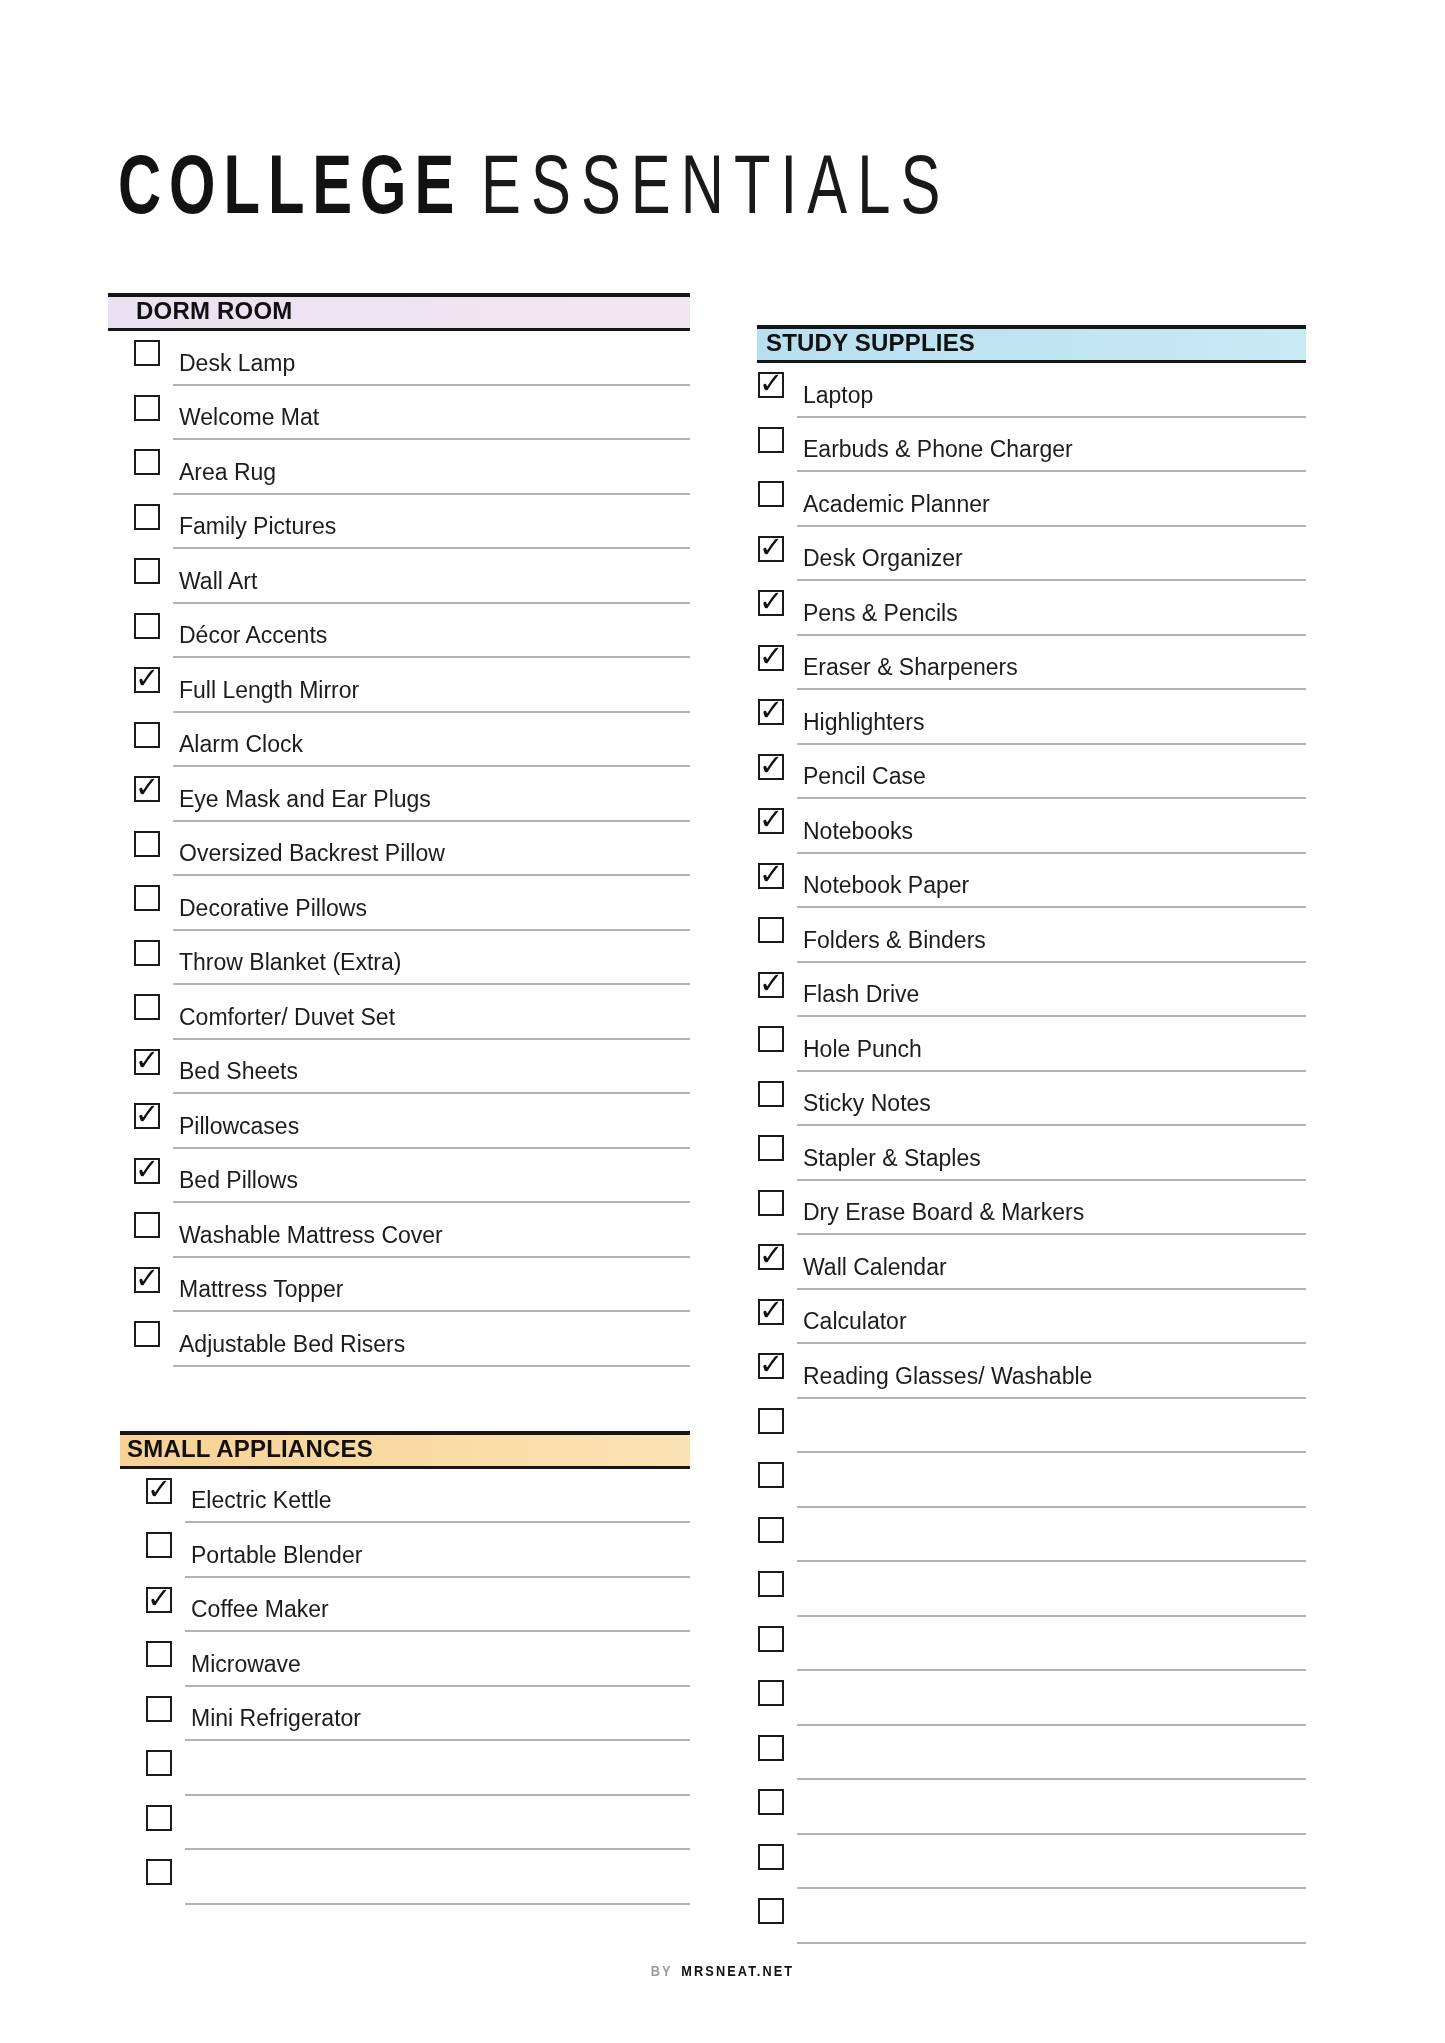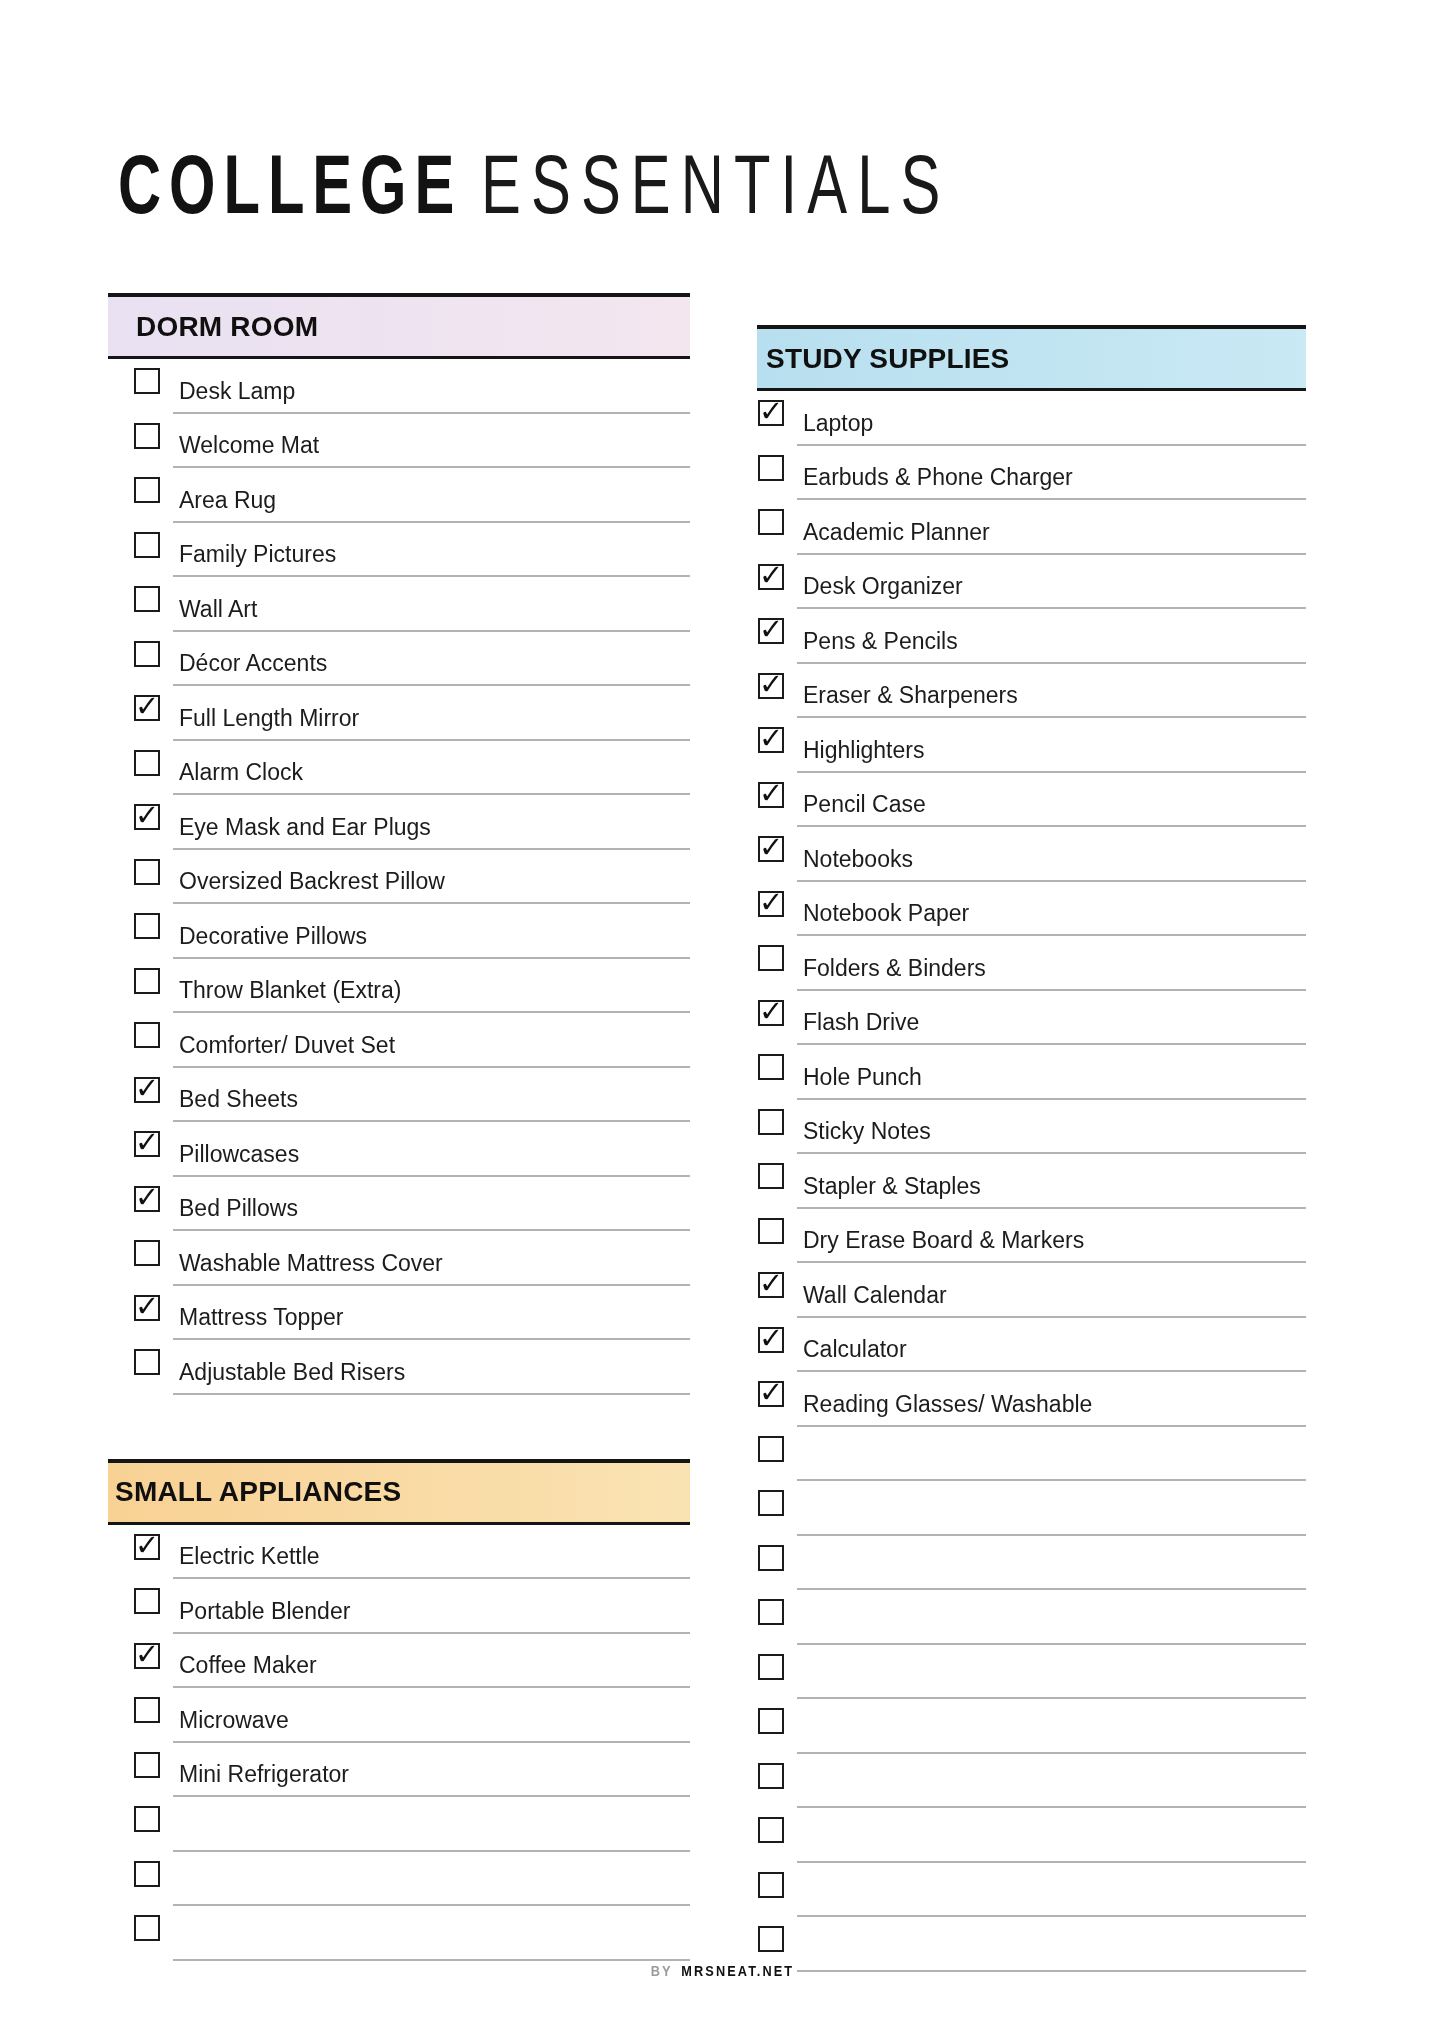--- a/index.html
+++ b/index.html
@@ -16,29 +16,29 @@
     transform:scaleX(0.72); transform-origin:left top;
     white-space:nowrap; line-height:1; color:#121212;
   }
   .doc-title .t-primary{ font-size:83px; font-weight:700; letter-spacing:11px; }
   .doc-title .t-secondary{ font-size:83px; font-weight:400; letter-spacing:14px; margin-left:26px; color:#191919; }
 
   
   .col{ position:absolute; top:293px; }
   .col-left{ left:108px;  width:582px; }
   .col-right{ left:757px; width:549px;margin-top:32px; }
-  .col-left .section + .section{ margin-top:64px; }
+  .col-left .section + .section{ margin-top:64px;margin-left:12px; }
 
   
   .sec-header{
-    height:66px; box-sizing:border-box;
+    height:38px; box-sizing:border-box;
     border-top:4px solid var(--header-border,#151515);
     border-bottom:3px solid var(--header-border,#151515);
-    display:flex; align-items:center;
-    font-size:28px; font-weight:700; color:#101010; letter-spacing:0.2px;
+    display:flex; 
+    font-size:24px; font-weight:700; color:#101010; letter-spacing:0.2px;
   }
   .sec-dorm-room .sec-title{ padding-left:28px; }
   .sec-small-appliances .sec-title{ padding-left:7px; }
   .sec-study-supplies .sec-title{ padding-left:9px; }
 
   
   .row{ height:54.5px; display:flex; align-items:flex-start; box-sizing:border-box; }
   .col-left .row{ padding-left:26px; }
   .col-right .row{ padding-left:1px; }
   .cbx{

